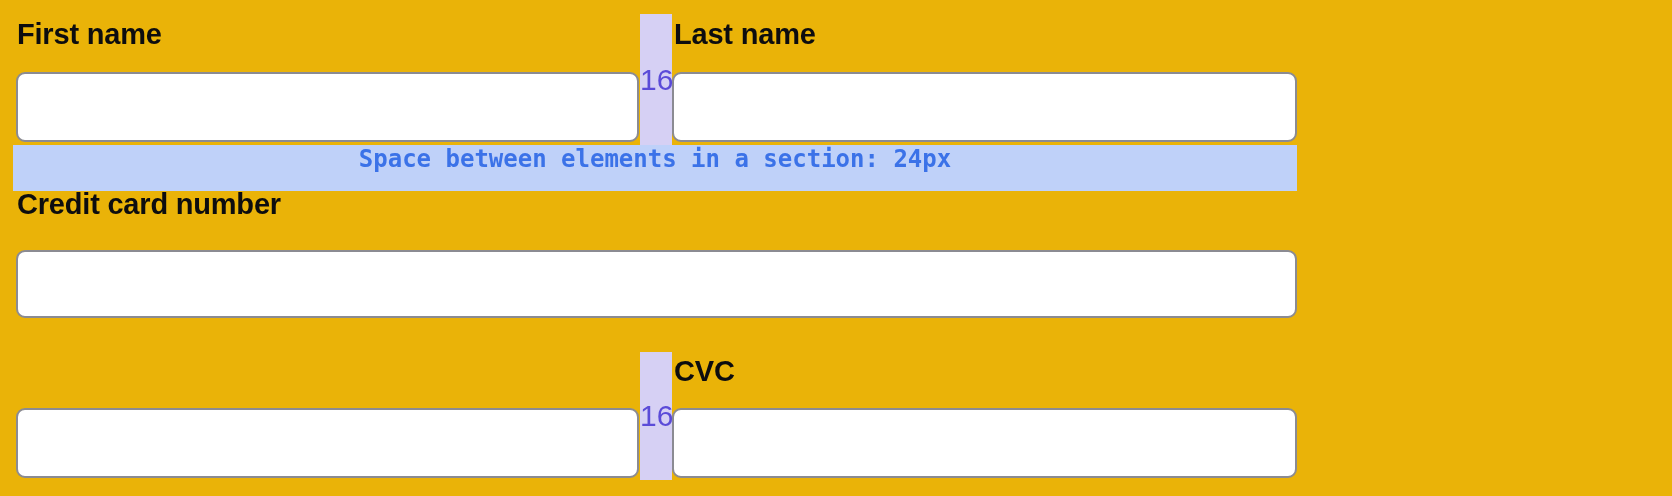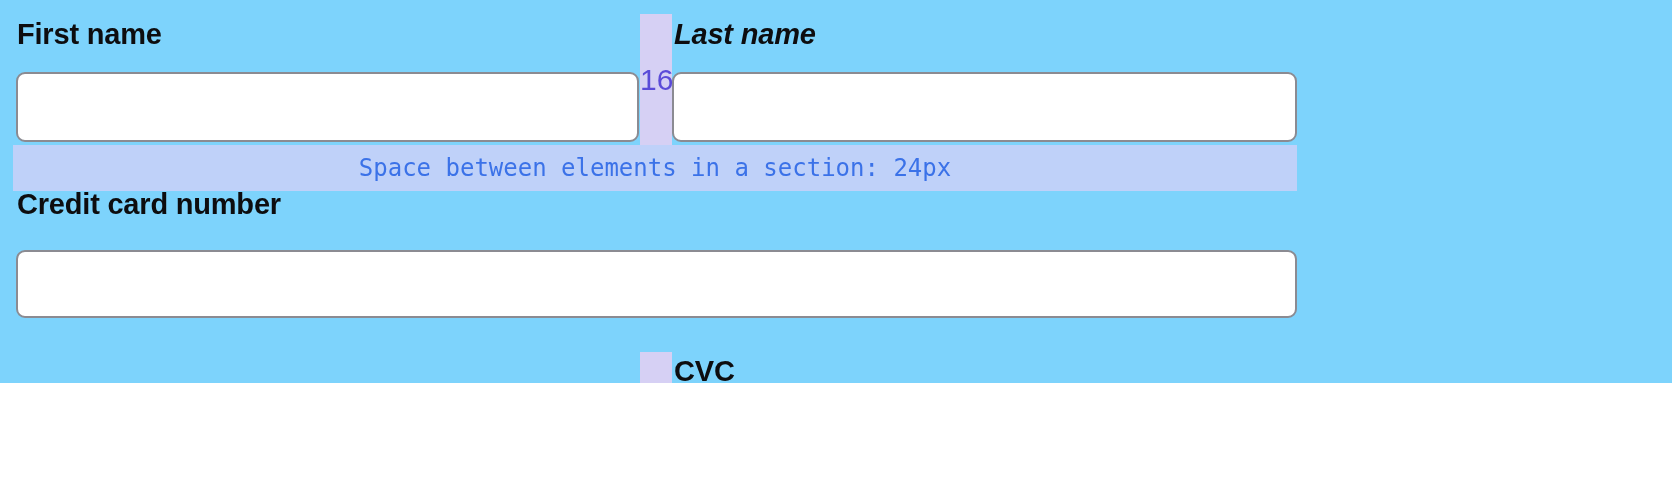--- a/index.html
+++ b/index.html
@@ -4,22 +4,22 @@
 <style>
   html, body {
     margin: 0;
     padding: 0;
     background: #ffffff;
     font-family: "Liberation Sans", sans-serif;
   }
   .canvas {
     position: relative;
     width: 1672px;
-    height: 383px;
-    background: #7dd3fc;
+    height: 496px;
+    background: #eab308;
     overflow: hidden;
   }
   .field-label {
     position: absolute;
     font-size: 29px;
     line-height: 34px;
     font-weight: 700;
     color: #0d0d0f;
     letter-spacing: -0.2px;
     white-space: nowrap;
@@ -51,22 +51,23 @@
     text-align: center;
     font-size: 30px;
     line-height: 30px;
     color: var(--gap-text, #5b4bd8);
   }
   .hband {
     position: absolute;
     left: 13px;
     width: 1284px;
     display: flex;
-    align-items: center;
+    align-items: flex-start;
     justify-content: center;
+    font-weight: bold;
   }
   .hband-section {
     top: 145px;
     height: 46px;
     background: var(--blueband, #bfd1f9);
   }
   .hband-section .hband-text {
     font-family: "DejaVu Sans Mono", monospace;
     font-size: 24px;
     color: var(--blueband-text, #3b72e8);
@@ -86,21 +87,21 @@
 </head>
 <body>
 
 <div class="canvas">
 
   <div class="vband vband-top"></div>
 
   <div class="vband vband-bottom"></div>
 
   <div class="field-label" style="left:17px; top:17px;">First name</div>
-  <div class="field-label" style="left:674px; top:17px;font-style:italic;">Last name</div>
+  <div class="field-label" style="left:674px; top:17px;">Last name</div>
 
   <input type="text" class="text-input" style="left: 16px; top: 72px; width: 623px;" value="">
   <input type="text" class="text-input" style="left: 672px; top: 72px; width: 625px;" value="">
 
   <div class="gap-num" style="top:65px;">16</div>
 
   <div class="hband hband-section">
     <span class="hband-text">Space between elements in a section: 24px</span>
   </div>
 

